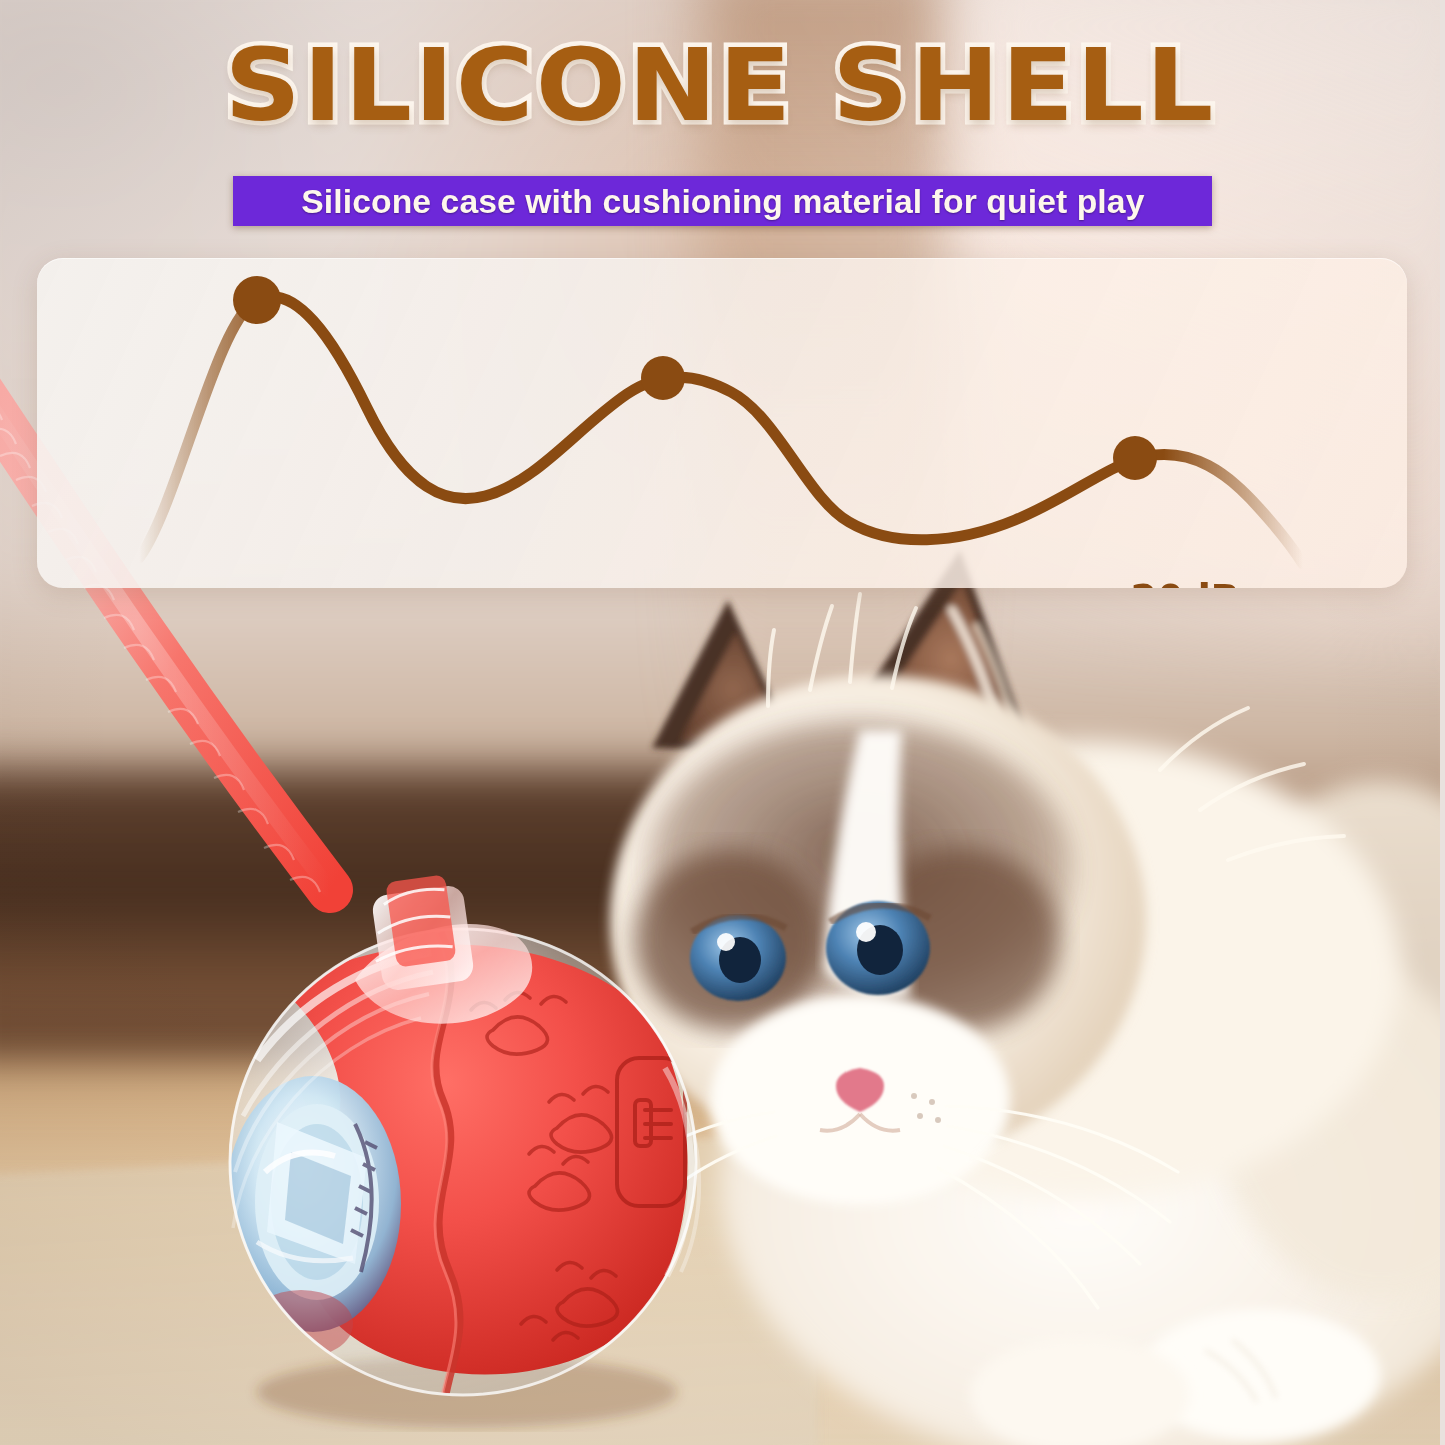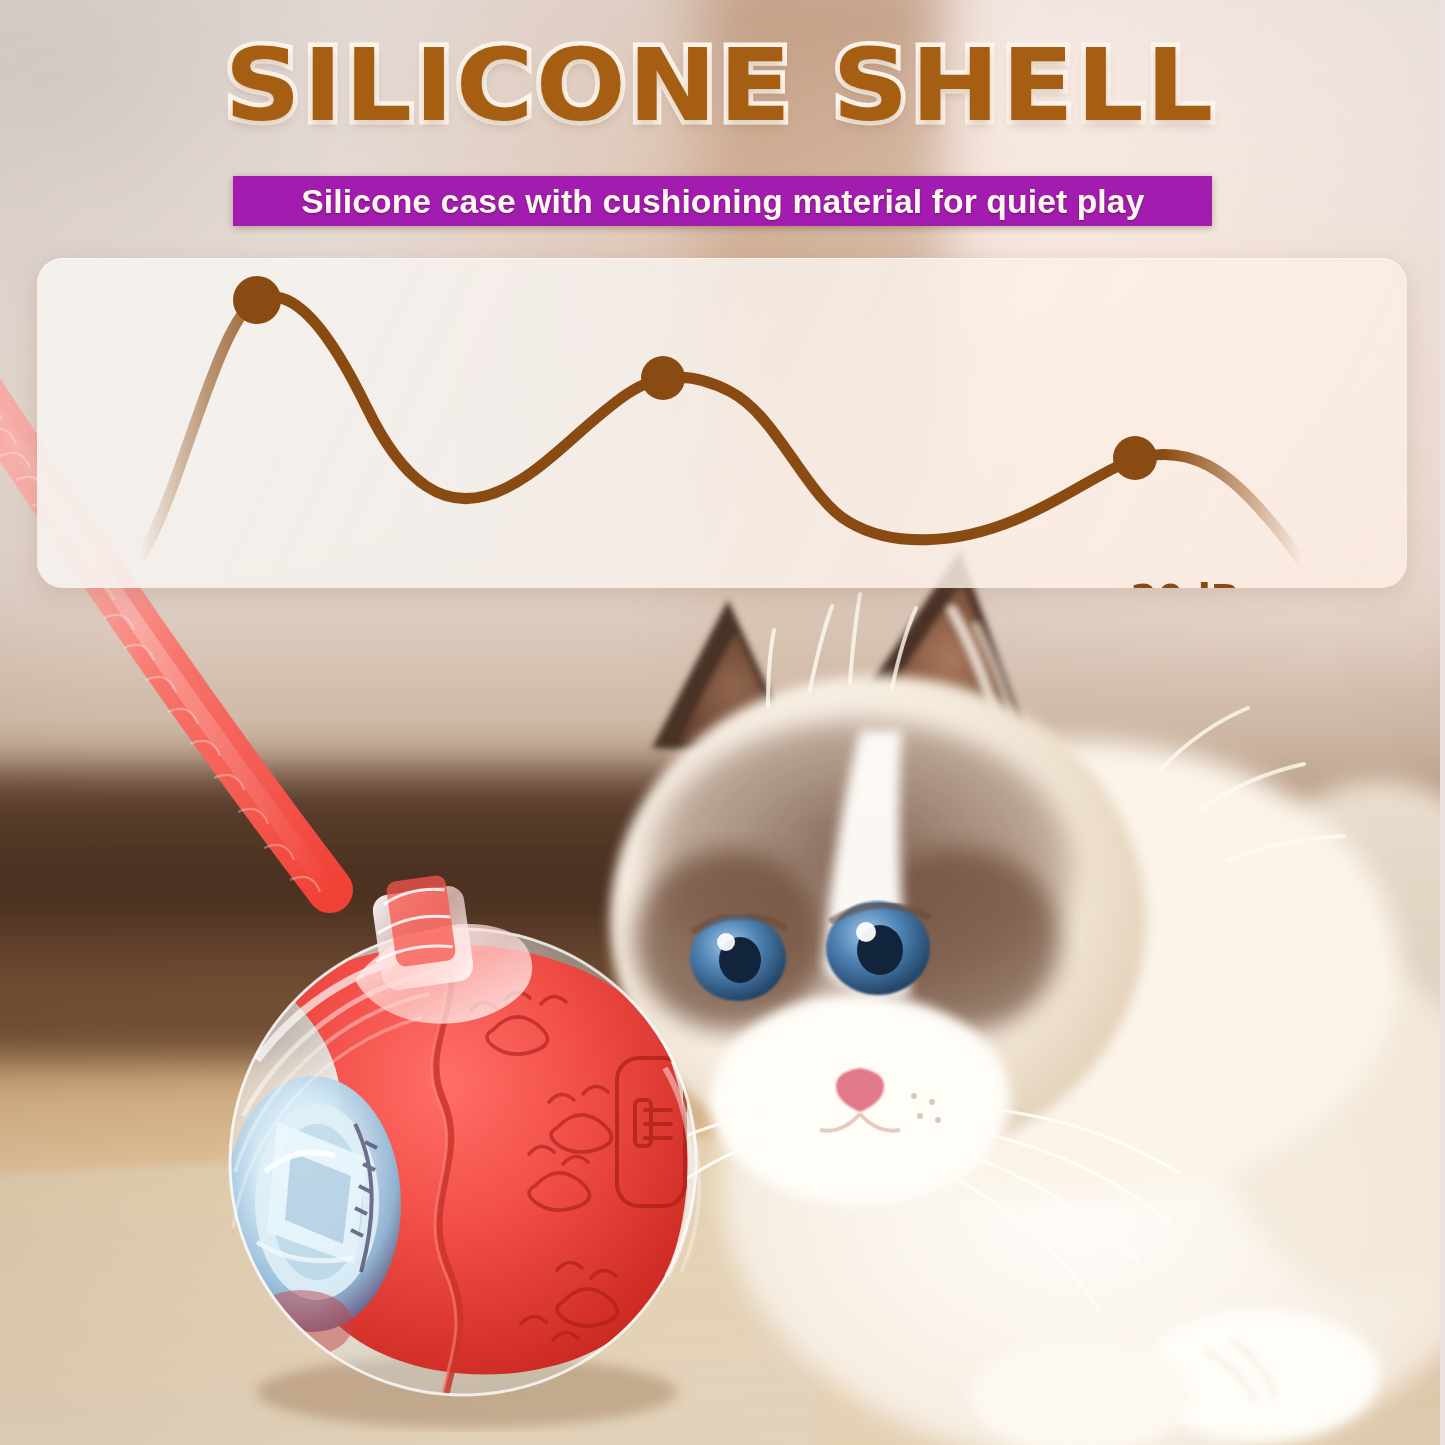--- a/index.html
+++ b/index.html
@@ -63,21 +63,21 @@
     letter-spacing:2px;
     color:#A65E12;
     transform:scaleX(1.06);
     -webkit-text-stroke:9px #fdf6ee;
     paint-order:stroke fill;
     text-shadow:0 5px 9px rgba(120,80,40,.25);
     white-space:nowrap;
   }
   .subtitle-wrap{
     position:absolute;left:233px;top:176px;width:979px;height:50px;
-    background:#a21caf;
+    background:#6d28d9;
     display:flex;align-items:center;justify-content:center;
     box-shadow:0 2px 7px rgba(80,45,15,.35);
   }
   .subtitle{
     font-family:"Liberation Sans",sans-serif;
     font-weight:700;font-size:34px;color:#fdf7ec;
     letter-spacing:.1px;white-space:nowrap;
     transform:scaleX(.99);
     text-shadow:0 1px 2px rgba(0,0,0,.35);
   }

